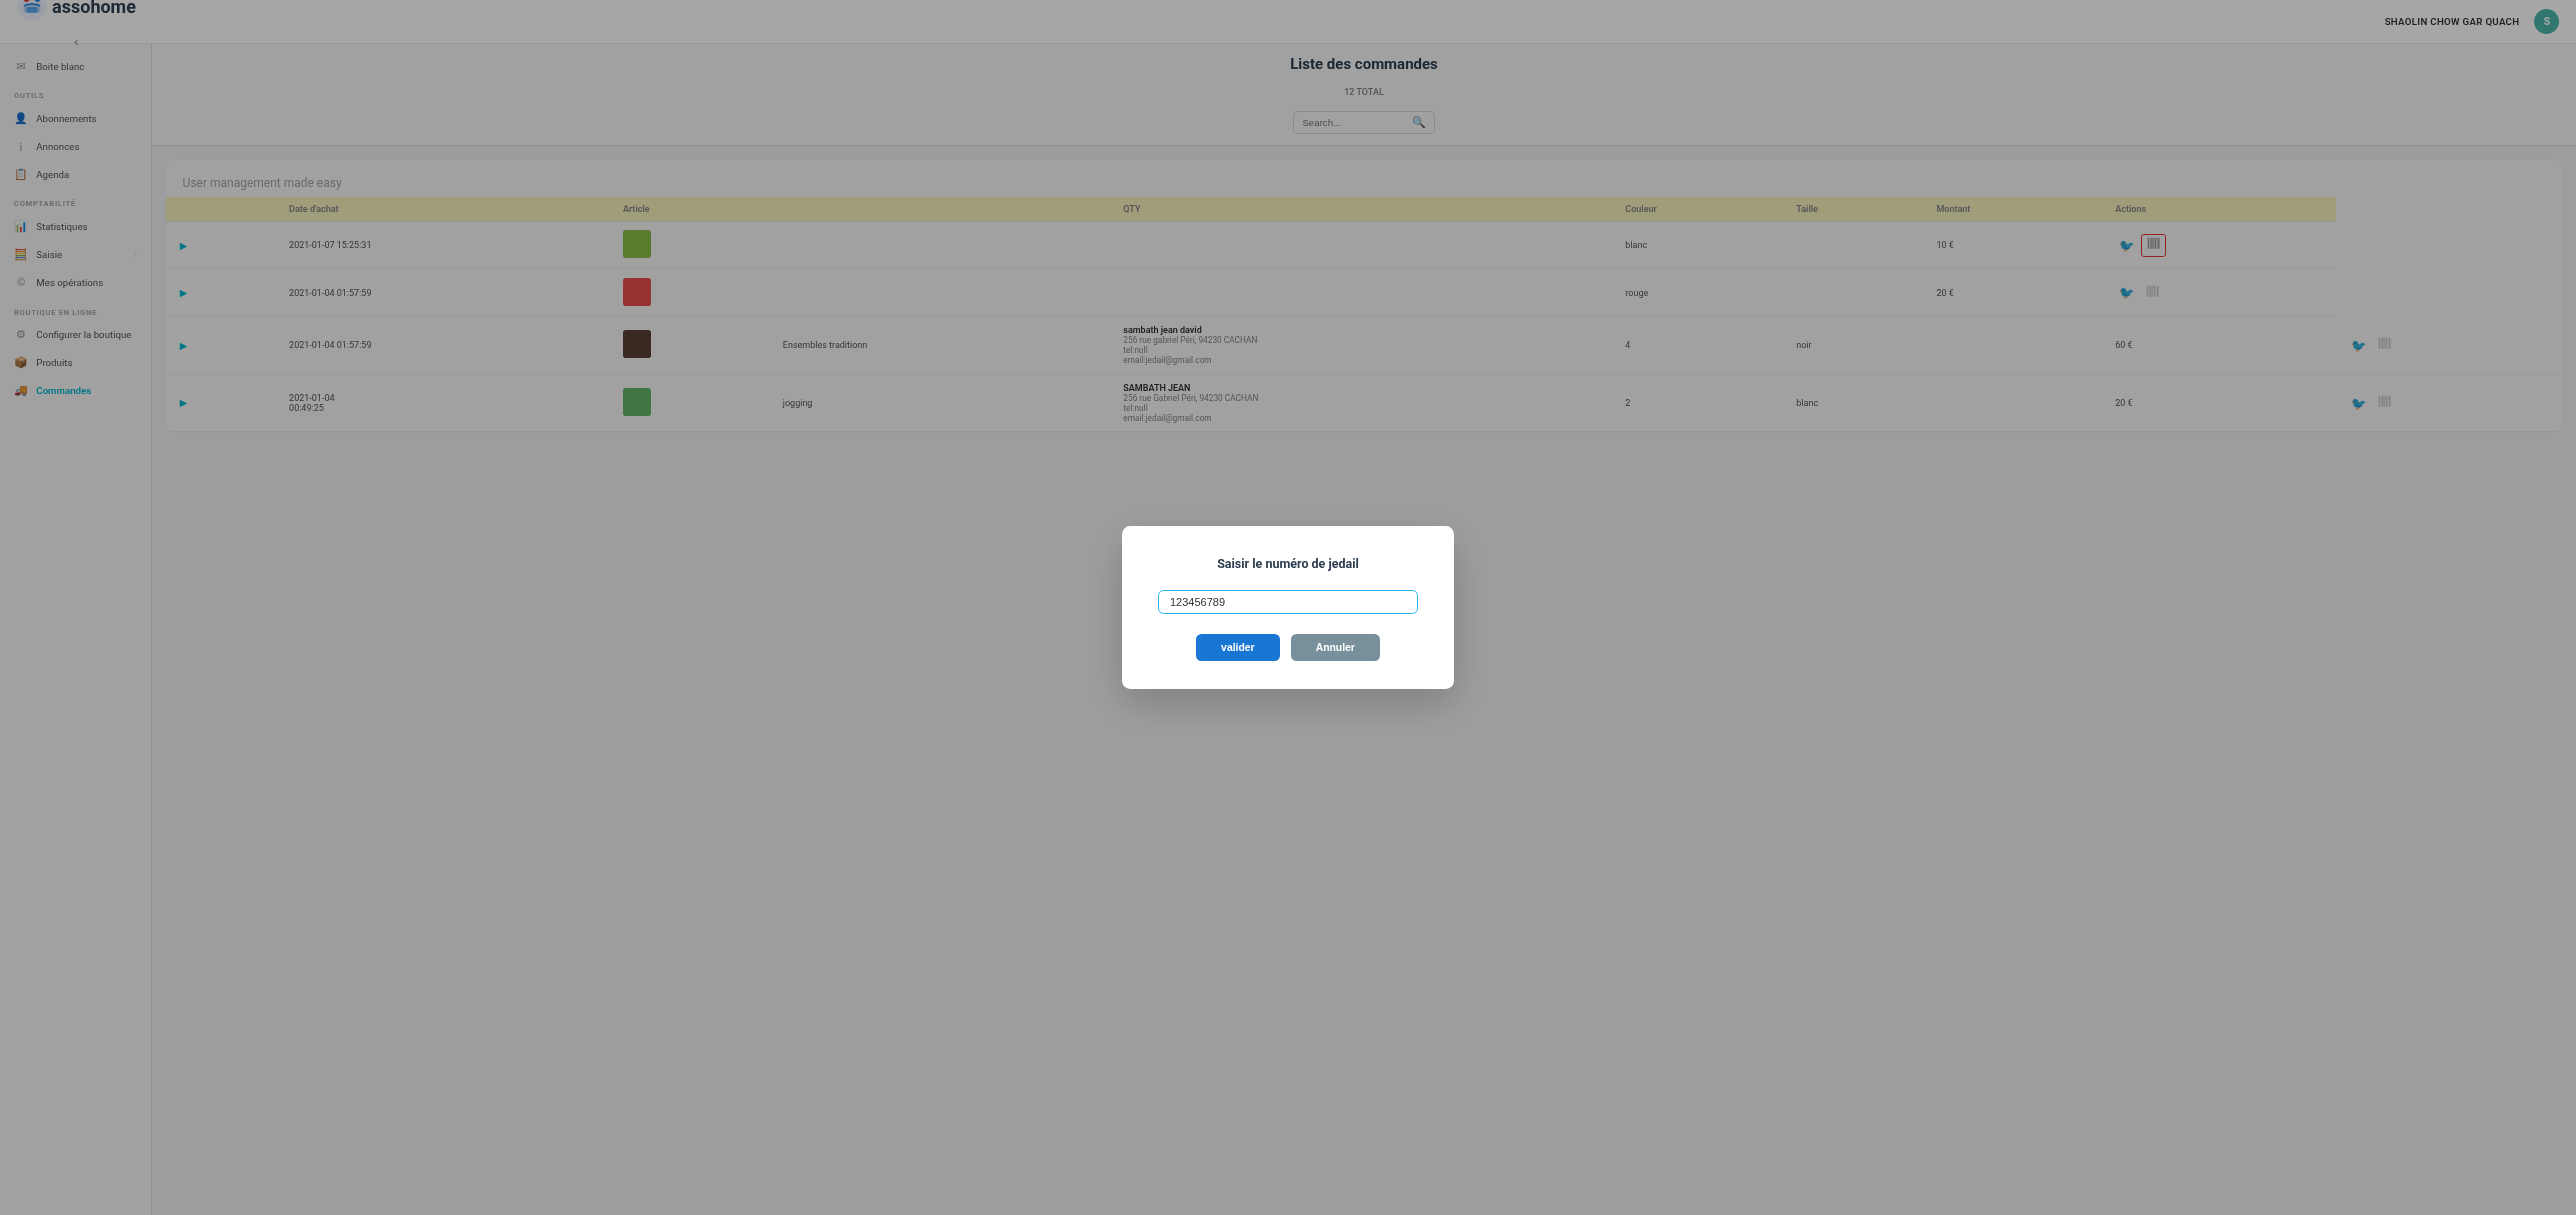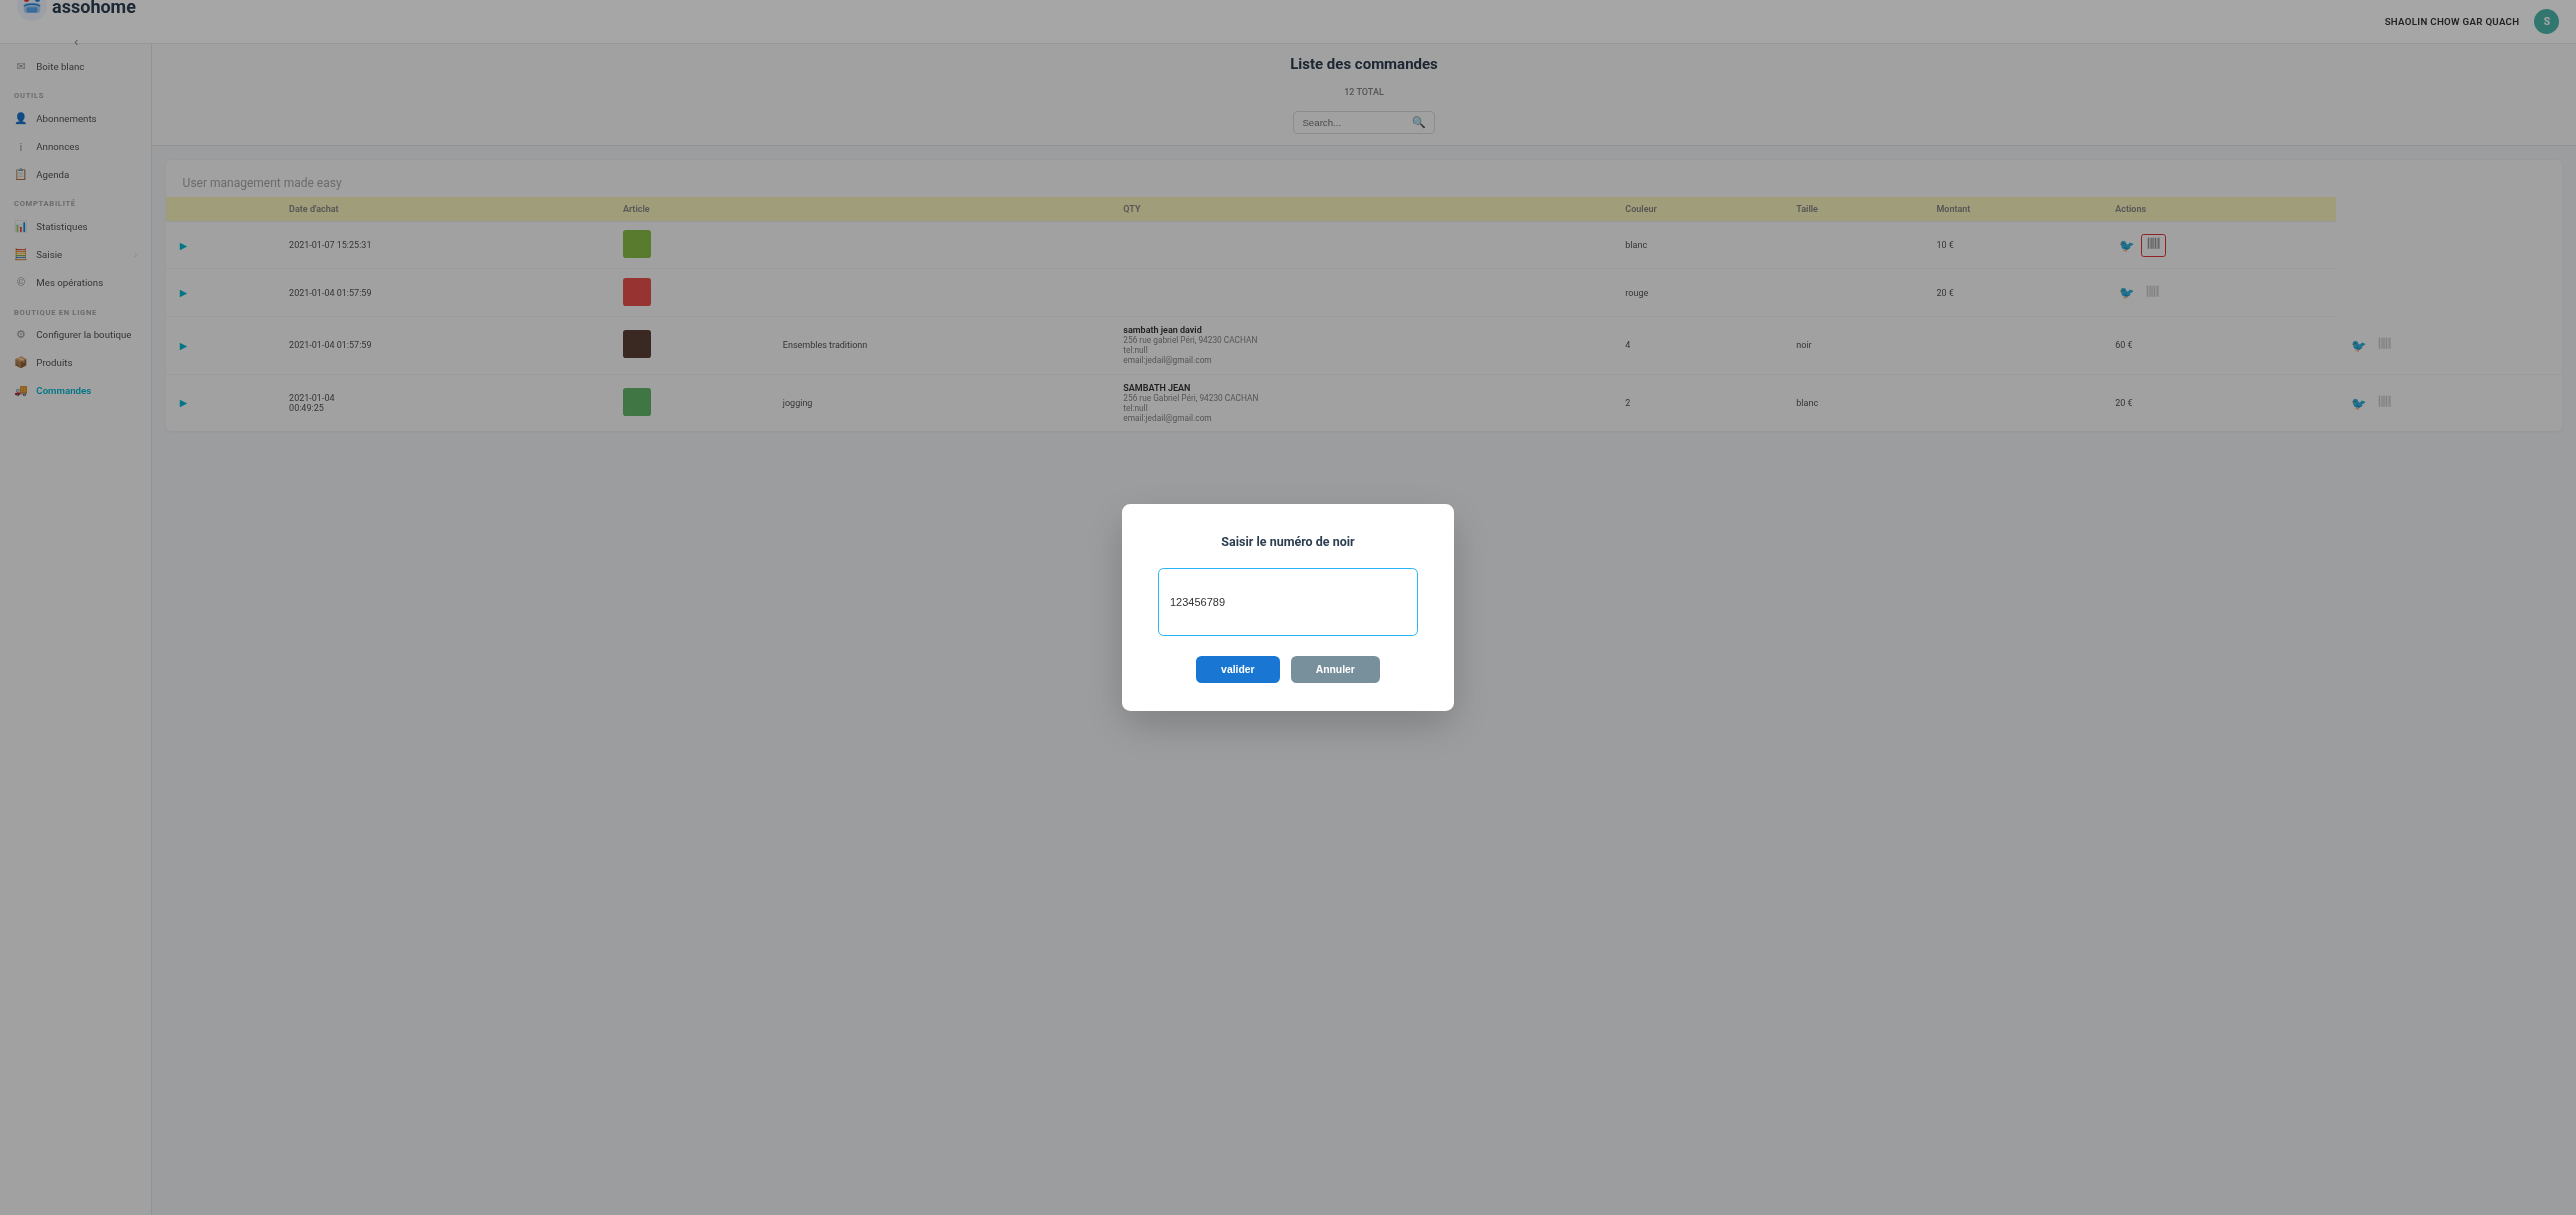--- a/index.html
+++ b/index.html
@@ -56,21 +56,21 @@
     .customer-name { font-weight: 600; color: #333; }
     .customer-address { color: #888; font-size: 8.3px; }
 
     .action-btn { background: none; border: none; cursor: pointer; color: #bbb; font-size: 12.5px; padding: 2.8px 4.2px; }
     .action-btn.barcode { border: 1.4px solid #e53935; border-radius: 2.8px; color: #aaa; padding: 2.8px 4.2px; }
 
     
     .overlay { position: fixed; top: 0; left: 0; right: 0; bottom: 0; background: rgba(0,0,0,0.35); z-index: 100; display: flex; align-items: center; justify-content: center; }
     .modal { background: #fff; border-radius: 8.3px; padding: 30px 36px 28px; min-width: 332px; max-width: 387px; box-shadow: 0 14px 42px rgba(0,0,0,0.2); }
     .modal-title { font-size: 12.5px; font-weight: 700; color: #2c3e50; text-align: center; margin-bottom: 19.4px; }
-    .modal-input { width: 100%; padding: 27px 11px; font-size: 11px; border: 1.4px solid #29b6f6; border-radius: 5.5px; outline: none; color: #333; margin-bottom: 19.4px; }
+    .modal-input { width: 100%; padding: 5px 11px; font-size: 11px; border: 1.4px solid #29b6f6; border-radius: 5.5px; outline: none; color: #333; margin-bottom: 19.4px; }
     .modal-actions { display: flex; align-items: center; justify-content: center; gap: 11px; }
     .btn-valider { background: #1976d2; color: #fff; border: none; border-radius: 5.5px; padding: 8.3px 25px; font-size: 10.4px; font-weight: 600; cursor: pointer; }
     .btn-annuler { background: #78909c; color: #fff; border: none; border-radius: 5.5px; padding: 8.3px 25px; font-size: 10.4px; font-weight: 600; cursor: pointer; }
 
     
     .bg-blurred { filter: blur(0.7px) brightness(0.97); pointer-events: none; }
   </style>
 </head>
 <body>
 
@@ -315,21 +315,21 @@
             </tbody>
           </table>
         </div>
       </div>
     </div>
   </div>
 </div>
 
 <div class="overlay">
   <div class="modal">
-    <div class="modal-title">Saisir le numéro de noir</div>
+    <div class="modal-title">Saisir le numéro de jedail</div>
     <input class="modal-input" type="text" value="123456789" style="">
     <div class="modal-actions">
       <button class="btn-valider">valider</button>
       <button class="btn-annuler">Annuler</button>
     </div>
   </div>
 </div>
 
 
 </body></html>

